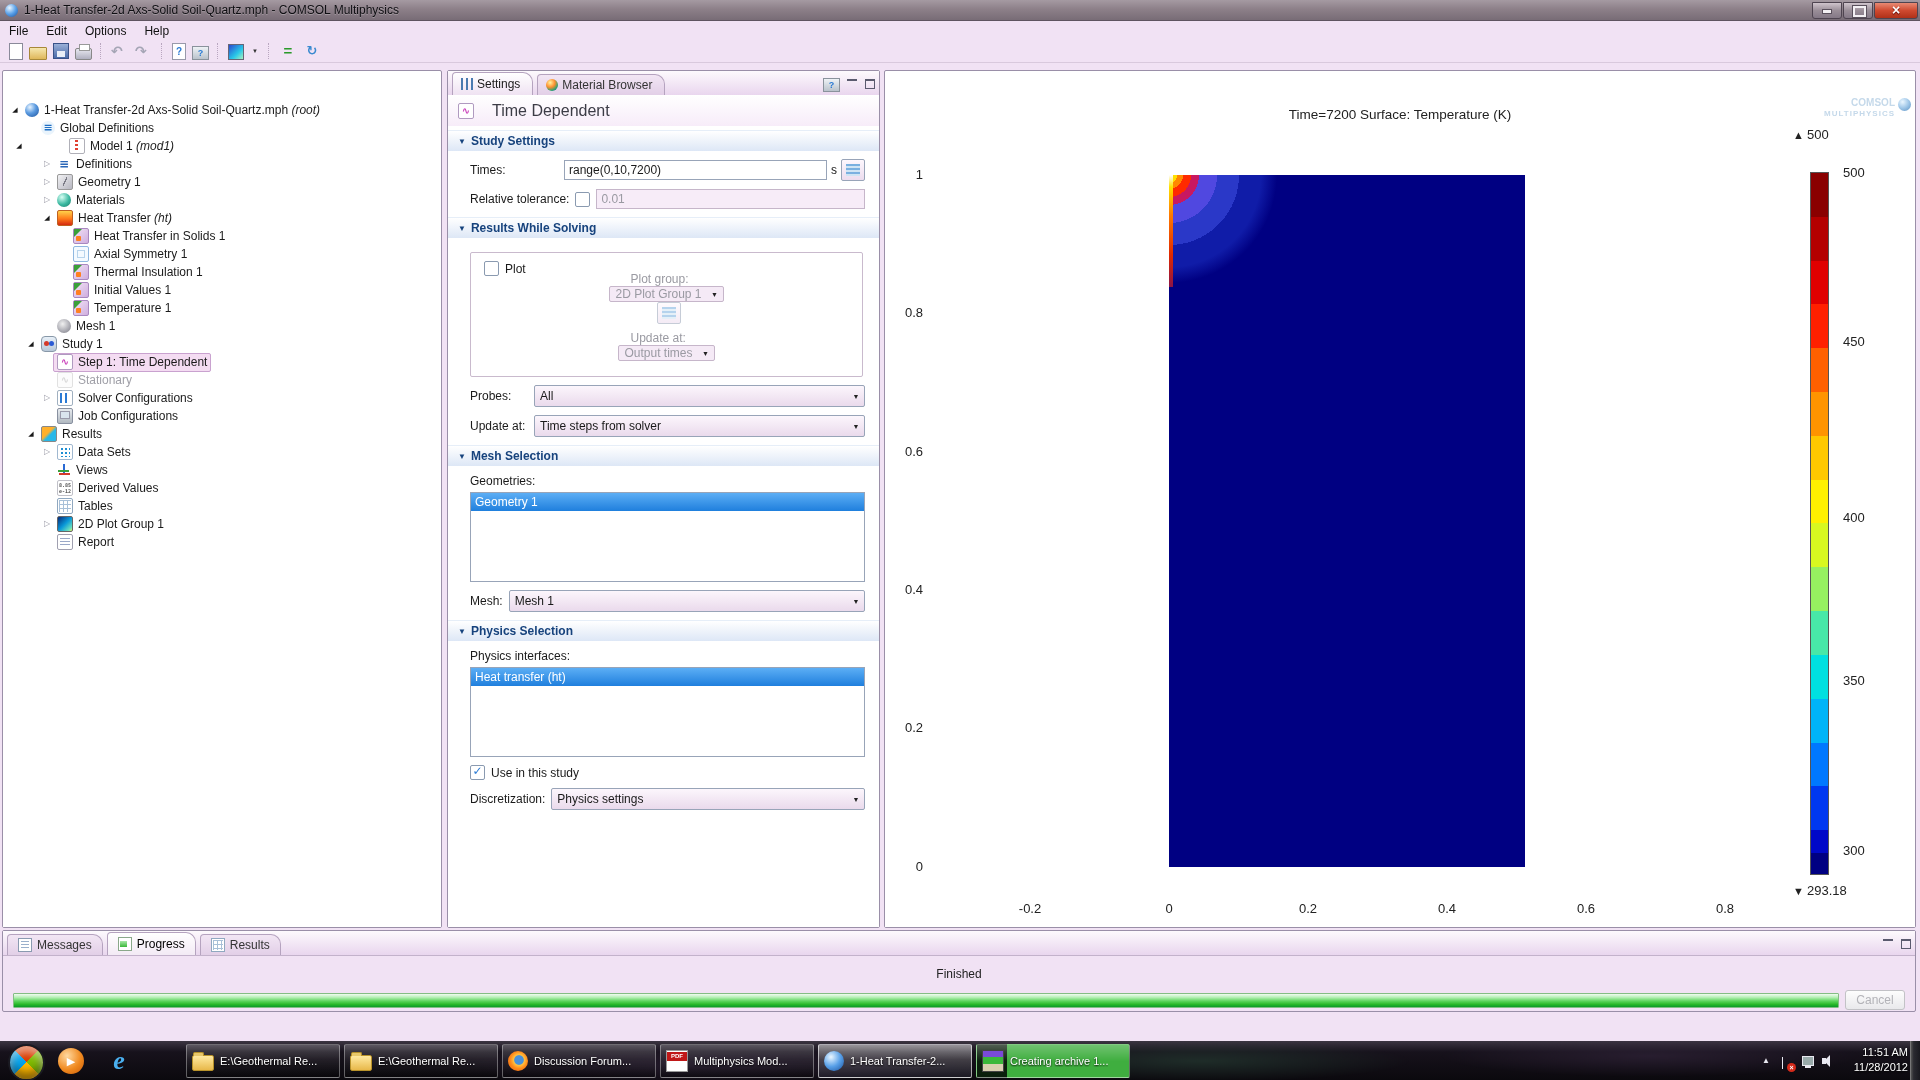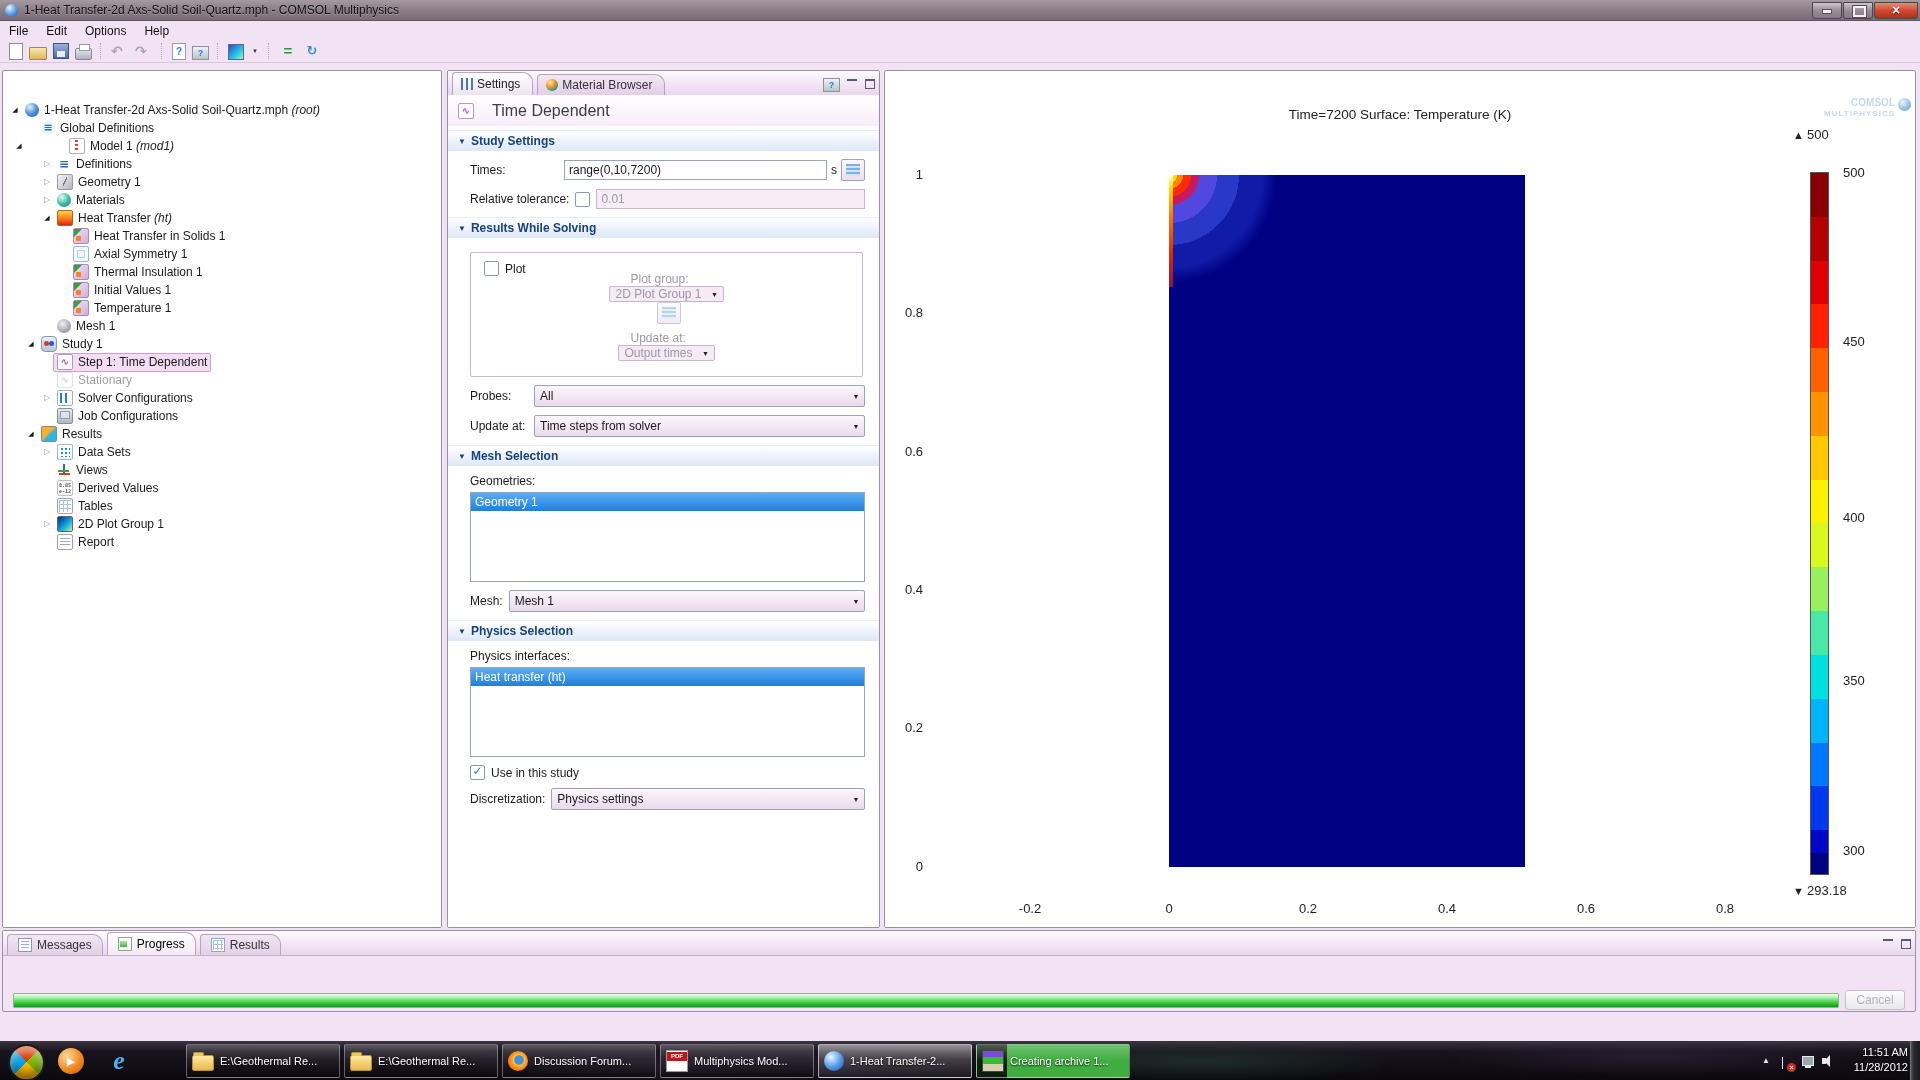--- a/index.html
+++ b/index.html
@@ -670,20 +670,21 @@
         <span>Progress</span>
       </div>
       <div class="btab">
         <span class="bt-icon bt-results"></span>
         <span>Results</span>
       </div>
       <span class="ptab-spacer"></span>
       <span class="pwb pwb-min"></span>
       <span class="pwb pwb-max"></span>
     </div>
+    <div class="finished-text">Finished</div>
     <div class="progressbar"></div>
     <div class="cancel-btn">Cancel</div>
   </div>
 
 
   <div id="taskbar">
     <span class="start-orb"></span>
     <span class="ql-icon ql-wmp"></span>
     <span class="ql-icon ql-ie">e</span>
     <div id="taskbar-buttons">

